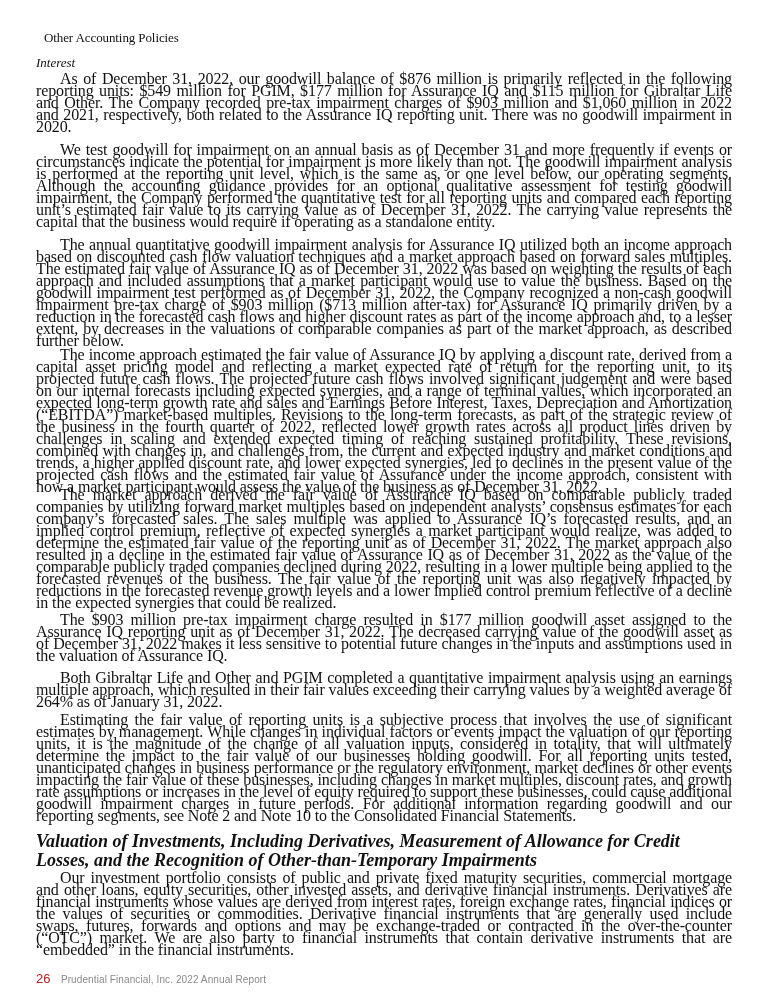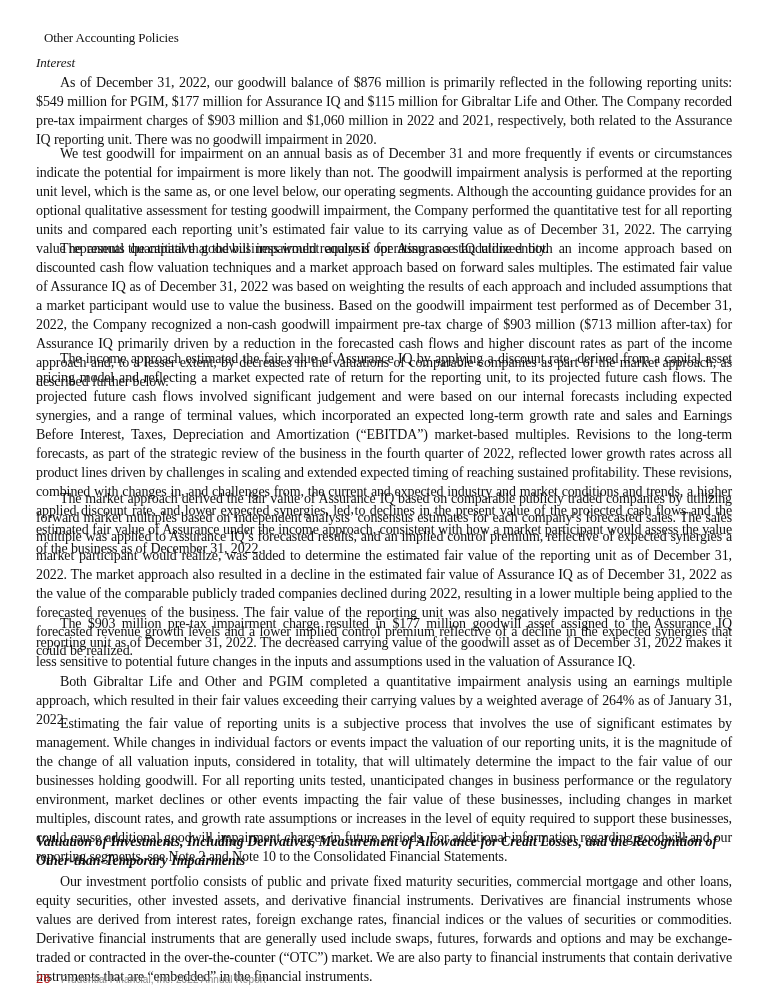--- a/index.html
+++ b/index.html
@@ -1,21 +1,21 @@
 <!DOCTYPE html>
 <html><head>
 <meta charset="utf-8">
 <style>
   html, body { margin:0; padding:0; background:#ffffff; }
   body { width:768px; height:1004px; position:relative; overflow:hidden; }
   .page { position:absolute; left:36px; top:0; width:696px; font-family:"Liberation Serif", serif; color:#111; }
   .h1 { position:absolute; left:8px; top:30px; font-weight:normal; font-size:13px; letter-spacing:-0.1px; }
   .h2 { position:absolute; left:0; top:55px; font-style:italic; font-size:13px; }
-  .para { position:absolute; left:0; width:696px; font-size:14px; line-height:19px; text-align:justify; text-indent:24px; letter-spacing:-0.12px; margin:0; }
-  .h3 { position:absolute; left:0; top:832px; width:696px; font-weight:bold; font-style:italic; font-size:14px; line-height:19px; }
+  .para { position:absolute; left:0; width:696px; font-size:16px; line-height:12px; text-align:justify; text-indent:24px; letter-spacing:-0.12px; margin:0; }
+  .h3 { position:absolute; left:0; top:832px; width:696px; font-weight:bold; font-style:italic; font-size:18px; line-height:19px; }
   .footer { position:absolute; left:36px; top:969px; font-family:"Liberation Sans", sans-serif; color:#777; }
   .footer .num { font-size:13px; color:#b91c1c; margin-right:6px; }
   .footer .txt { font-size:10px; color:#8a8a8a; letter-spacing:0.1px;margin-top:8px; }
 </style>
 </head>
 <body>
 
 <div class="page">
   <div class="h1">Other Accounting Policies</div>
   <div class="h2">Interest</div>

